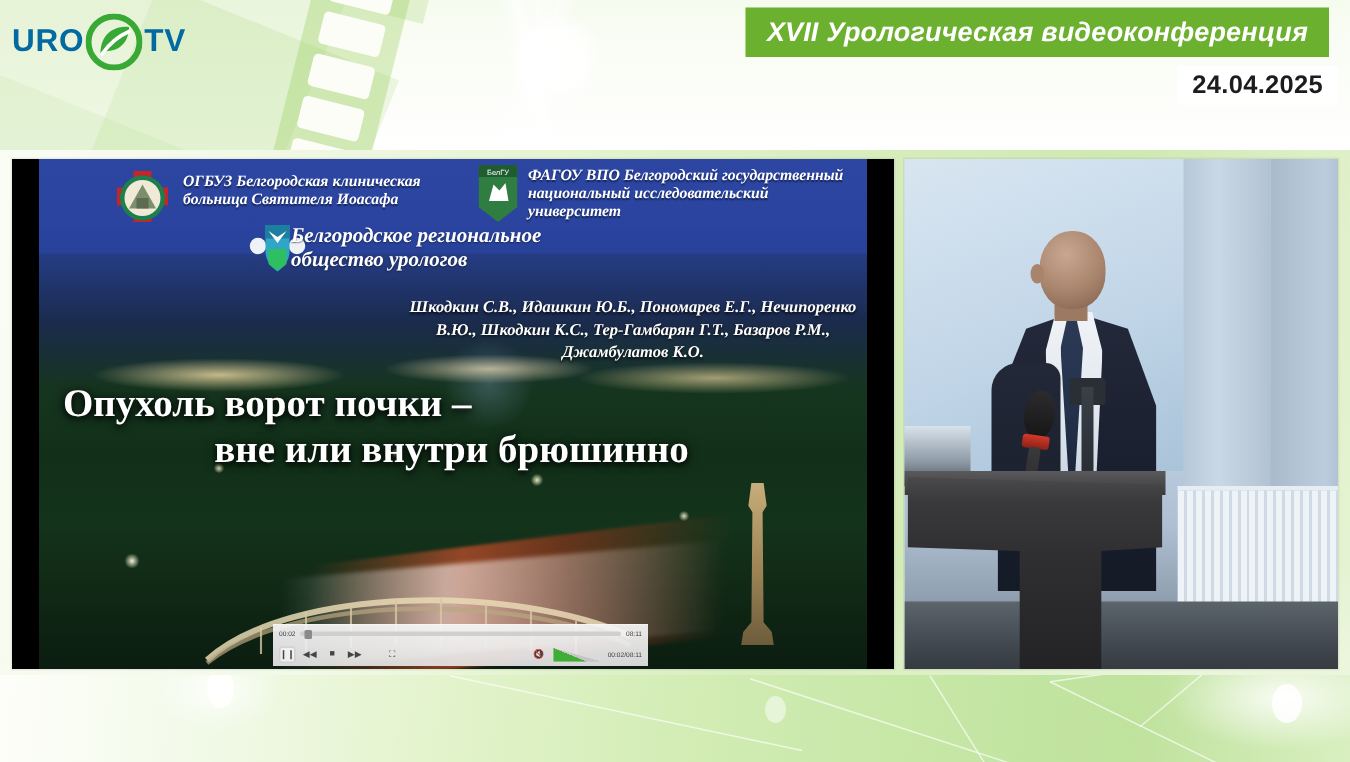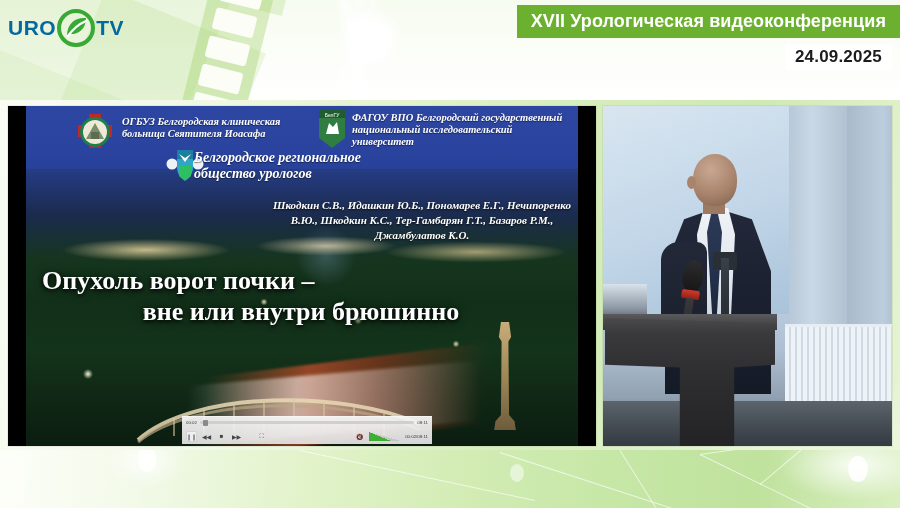--- a/index.html
+++ b/index.html
@@ -64,25 +64,26 @@
   }
 
   
   #logo { position:absolute; left:8px; top:8px; width:110px; height:40px; display:flex; align-items:center; }
   #logo .word { font-size:21px; font-weight:700; color:#0369a1; letter-spacing:.5px; font-family:"Liberation Sans",sans-serif; }
   #logo-mark { width:38px; height:38px; margin:0 1px; position:relative; }
   #logo-mark svg { display:block; }
 
   
   #conf-banner {
-    position:absolute; right:0; top:5px; height:33px;
+    position:absolute; right:14px; top:5px; height:33px;
     background:#6cb02f; color:#ffffff;
     display:flex; align-items:center; padding:0 14px;
     font-size:18px; font-weight:700; white-space:nowrap;
     letter-spacing:.1px;
+    font-style:italic;
   }
   #conf-date {
     position:absolute; right:8px; top:44px; height:26px;
     background:#ffffff; color:#1c1c1c;
     display:flex; align-items:center; padding:0 10px;
     font-size:17px; font-weight:700; letter-spacing:.2px;
   }
 
   
   #stage { position:absolute; left:0; top:100px; width:900px; height:350px; }
@@ -162,21 +163,21 @@
   #authors {
     position:absolute; left:246px; top:92px; width:300px;
     color:#ffffff; font-family:"Liberation Serif", serif; font-style:italic; font-weight:700;
     font-size:11px; line-height:1.35; text-align:center;
     text-shadow:0 1px 2px rgba(0,0,0,.85);
   }
 
   #slide-title {
     position:absolute; left:10px; top:148px; width:534px;
     color:#ffffff; font-family:"Liberation Serif", serif; font-weight:700;
-    font-size:26px; line-height:1.18; text-shadow:0 2px 4px rgba(0,0,0,.9), 0 0 8px rgba(0,0,0,.6);margin-top:12px;
+    font-size:26px; line-height:1.18; text-shadow:0 2px 4px rgba(0,0,0,.9), 0 0 8px rgba(0,0,0,.6);
   }
   #slide-title .l1 { display:block; text-align:left; padding-left:6px; }
   #slide-title .l2 { display:block; text-align:center; padding-right:4px; }
 
   
   #player {
     position:absolute; left:156px; bottom:2px; width:250px; height:28px;
     background:linear-gradient(180deg, rgba(246,246,246,.93) 0%, rgba(228,228,228,.93) 100%);
     border-top:1px solid rgba(255,255,255,.7);
     font-size:4.2px; color:#333;
@@ -301,21 +302,21 @@
       <svg width="38" height="38" viewBox="0 0 38 38">
         <circle cx="19" cy="19" r="17" fill="none" stroke="#39a935" stroke-width="4"></circle>
         <path d="M10 27 C10 13, 20 8, 29 9 C29 21, 20 26, 12 25 Z" fill="#39a935"></path>
         <path d="M11 27 C16 20, 22 15, 29 12" stroke="#ffffff" stroke-width="2.4" fill="none" stroke-linecap="round"></path>
       </svg>
     </span>
     <span class="word">TV</span>
   </div>
 
   <div id="conf-banner">XVII Урологическая видеоконференция</div>
-  <div id="conf-date">24.09.2025</div>
+  <div id="conf-date">24.04.2025</div>
 </div>
 
 <div id="stage">
 
   <div id="slide-panel">
     <div id="slide-img">
       <div id="slide-photo"></div>
       <div id="city-lights"></div>
       <div id="trail-red"></div>
       <div id="trail-white"></div>

